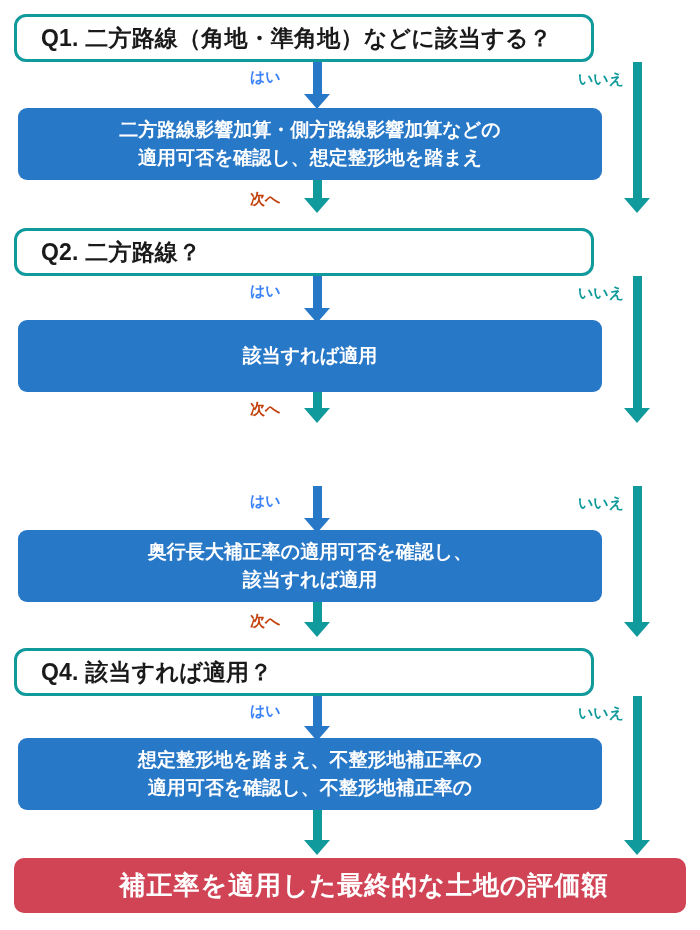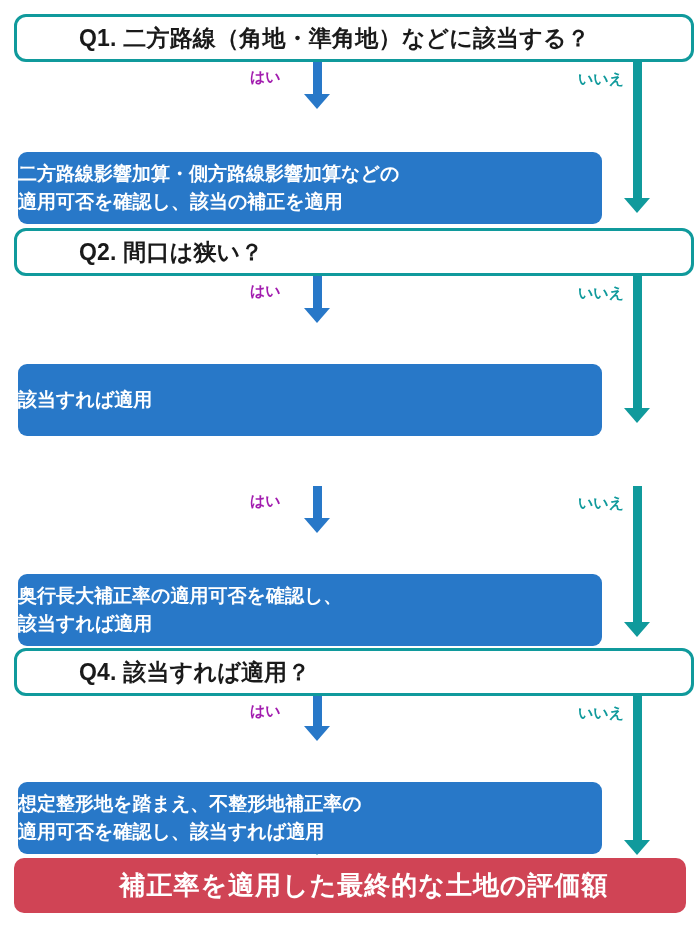--- a/index.html
+++ b/index.html
@@ -19,30 +19,29 @@
     position: absolute;
     left: 0; top: 0;
     width: 700px;
     height: 930px;
   }
 
   
   .qbox {
     position: absolute;
     left: 14px;
-    width: 680px;
+    width: 580px;
     height: 48px;
     box-sizing: border-box;
     border: 3px solid #109a9c;
     border-radius: 12px;
     background: #ffffff;
     display: flex;
     align-items: center;
     z-index: 4;
-    padding-left: 38px;
   }
   .qbox .qlabel {
     padding-left: 24px;
     font-size: 23px;
     font-weight: bold;
     color: #1a1a1a;
     letter-spacing: 0.2px;
     white-space: nowrap;
   }
 
@@ -50,24 +49,23 @@
   .abox {
     position: absolute;
     left: 18px;
     width: 584px;
     height: 72px;
     box-sizing: border-box;
     background: #2878c8;
     border-radius: 9px;
     display: flex;
     flex-direction: column;
-    align-items: flex-start;
+    align-items: center;
     justify-content: center;
     z-index: 4;
-    margin-top: 44px;
   }
   .abox .aline {
     font-size: 19px;
     font-weight: bold;
     color: #ffffff;
     line-height: 1.45;
     white-space: nowrap;
   }
 
   
@@ -114,21 +112,21 @@
   .teal .head  { border-top: 15px solid #109a9c; }
 
   
   .blabel {
     position: absolute;
     font-size: 15px;
     font-weight: bold;
     white-space: nowrap;
     z-index: 3;
   }
-  .blabel.yes  { color: #a21caf; }
+  .blabel.yes  { color: #3b82f6; }
   .blabel.no   { color: #109a9c; }
   .blabel.next { color: #c2410c; }
 </style>
 </head>
 <body>
 
 <div id="flow">
 
   <div class="qbox" style="top:14px;">
     <span class="qlabel">Q1. 二方路線（角地・準角地）などに該当する？</span>
@@ -141,31 +139,31 @@
   <div class="blabel yes" style="left:250px; top:68px;">はい</div>
 
   <div class="conn teal">
     <div class="shaft" style="left:633px; top:62px; height:140px;"></div>
     <div class="head" style="left:624px; top:198px;"></div>
   </div>
   <div class="blabel no" style="left:578px; top:70px;">いいえ</div>
 
   <div class="abox" style="top:108px;">
     <span class="aline">二方路線影響加算・側方路線影響加算などの</span>
-    <span class="aline">適用可否を確認し、該当の補正を適用</span>
+    <span class="aline">適用可否を確認し、想定整形地を踏まえ</span>
   </div>
 
   <div class="conn teal">
     <div class="shaft" style="left:313px; top:180px; height:22px;"></div>
     <div class="head" style="left:304px; top:198px;"></div>
   </div>
   <div class="blabel next" style="left:250px; top:190px;">次へ</div>
 
   <div class="qbox" style="top:228px;">
-    <span class="qlabel">Q2. 間口は狭い？</span>
+    <span class="qlabel">Q2. 二方路線？</span>
   </div>
 
   <div class="conn blue">
     <div class="shaft" style="left:313px; top:276px; height:36px;"></div>
     <div class="head" style="left:304px; top:308px;"></div>
   </div>
   <div class="blabel yes" style="left:250px; top:282px;">はい</div>
 
   <div class="conn teal">
     <div class="shaft" style="left:633px; top:276px; height:136px;"></div>
@@ -218,21 +216,21 @@
   <div class="blabel yes" style="left:250px; top:702px;">はい</div>
 
   <div class="conn teal">
     <div class="shaft" style="left:633px; top:696px; height:148px;"></div>
     <div class="head" style="left:624px; top:840px;"></div>
   </div>
   <div class="blabel no" style="left:578px; top:704px;">いいえ</div>
 
   <div class="abox" style="top:738px;">
     <span class="aline">想定整形地を踏まえ、不整形地補正率の</span>
-    <span class="aline">適用可否を確認し、該当すれば適用</span>
+    <span class="aline">適用可否を確認し、不整形地補正率の</span>
   </div>
 
   <div class="conn teal">
     <div class="shaft" style="left:313px; top:810px; height:34px;"></div>
     <div class="head" style="left:304px; top:840px;"></div>
   </div>
 
   <div class="finalbox" style="top:858px;padding-left:28px;">
     <span class="flabel">補正率を適用した最終的な土地の評価額</span>
   </div>

